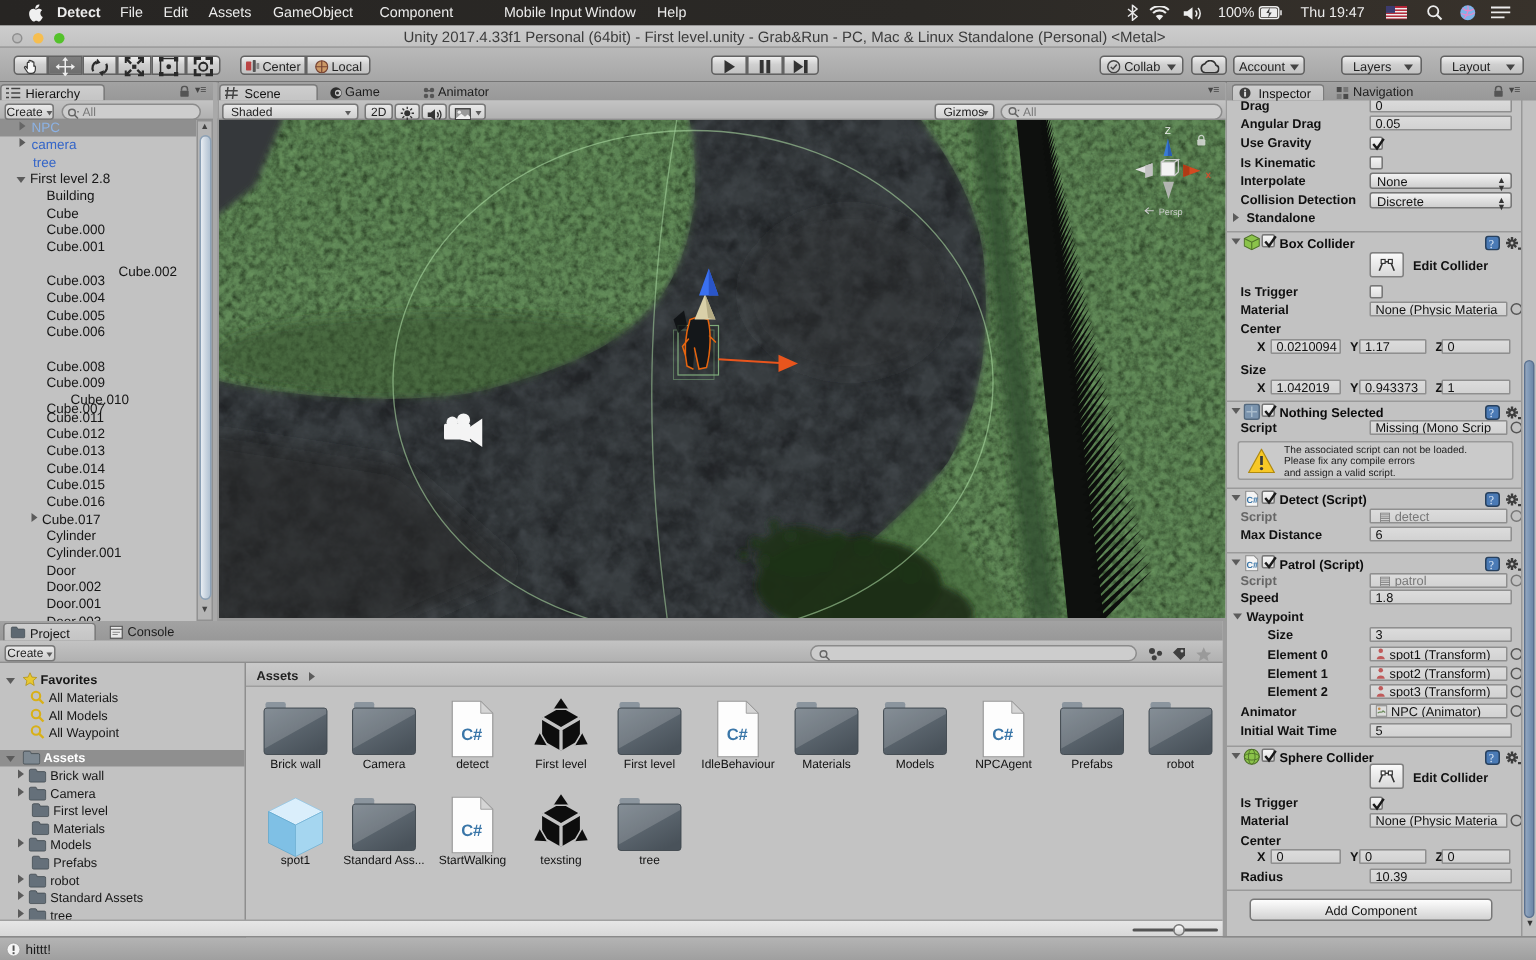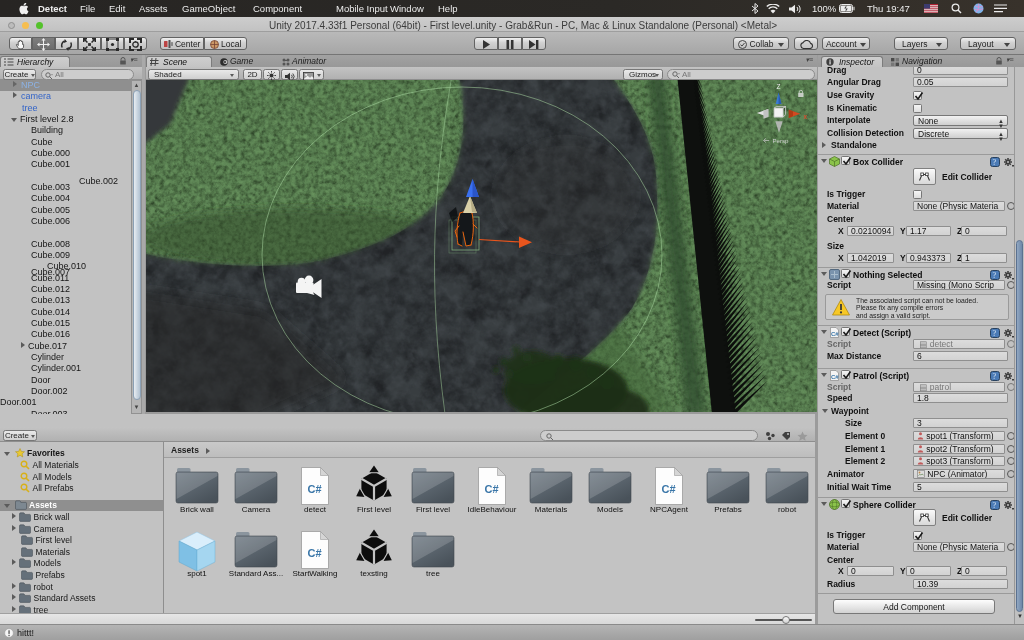--- a/index.html
+++ b/index.html
@@ -11,21 +11,21 @@
 #menubar .mi{position:absolute;top:3px;}
 
 #titlebar{left:0;top:17px;width:1024px;height:15px;background:linear-gradient(#cdcdcd,#c2c2c2);border-bottom:1px solid #9e9e9e;}
 #titlebar .tl{position:absolute;top:4.5px;width:7px;height:7px;border-radius:50%;}
 #title-text{position:absolute;top:2.5px;left:0;width:1046px;text-align:center;font-size:10px;color:#3c3c3c;}
 
 #toolbar{left:0;top:32px;width:1024px;height:23px;background:linear-gradient(#b9b9b9,#a6a6a6);border-bottom:1px solid #757575;}
 .tbtn{position:absolute;top:5px;height:13px;background:linear-gradient(#efefef,#d0d0d0 45%,#c2c2c2);border:1px solid #636363;border-radius:3px;font-size:8.5px;color:#222;text-align:center;}
 .tbtn.sel{background:linear-gradient(#7e7e7e,#6d6d6d);}
 
-.tabbar{position:absolute;background:linear-gradient(#a2a2a2,#989898);font-style:italic;}
+.tabbar{position:absolute;background:linear-gradient(#a2a2a2,#989898);}
 .tab{position:absolute;top:1px;height:11px;background:linear-gradient(#cecece,#c4c4c4);border:1px solid #7c7c7c;border-bottom:none;border-radius:3px 3px 0 0;font-size:8.5px;color:#111;}
 .ptool{position:absolute;background:linear-gradient(#c3c3c3,#b1b1b1);border-bottom:1px solid #8e8e8e;}
 .minibtn{position:absolute;top:2px;height:11px;background:linear-gradient(#e9e9e9,#cfcfcf);border:1px solid #777;border-radius:2.5px;font-size:8px;color:#222;}
 .searchpill{position:absolute;top:2px;height:11px;background:#cdcdcd;border:1px solid #8b8b8b;border-radius:6px;color:#777;font-size:8px;}
 .row{position:absolute;left:0;width:100%;height:11.3px;font-size:9px;color:#161616;line-height:11.3px;white-space:nowrap;}
 .arr{display:inline-block;width:0;height:0;vertical-align:1px;}
 .arr.r{border-left:4.5px solid #5b5b5b;border-top:3.5px solid transparent;border-bottom:3.5px solid transparent;}
 .arr.d{border-top:4.5px solid #5b5b5b;border-left:3.5px solid transparent;border-right:3.5px solid transparent;vertical-align:0;}
 
 #hier{left:0;top:55px;width:145px;height:359px;background:#c2c2c2;border-right:1px solid #6e6e6e;}
@@ -225,21 +225,21 @@
     <div class="row" style="top:203.9px;"><span style="margin-left:31px;">Cube.012</span></div>
     <div class="row" style="top:215.3px;"><span style="margin-left:31px;">Cube.013</span></div>
     <div class="row" style="top:226.6px;"><span style="margin-left:31px;">Cube.014</span></div>
     <div class="row" style="top:237.9px;"><span style="margin-left:31px;">Cube.015</span></div>
     <div class="row" style="top:249.3px;"><span style="margin-left:31px;">Cube.016</span></div>
     <div class="row" style="top:260.6px;"><span class="arr r" style="margin-left:21px;margin-right:3px;"></span>Cube.017</div>
     <div class="row" style="top:271.9px;"><span style="margin-left:31px;">Cylinder</span></div>
     <div class="row" style="top:283.2px;"><span style="margin-left:31px;">Cylinder.001</span></div>
     <div class="row" style="top:294.6px;"><span style="margin-left:31px;">Door</span></div>
     <div class="row" style="top:305.9px;"><span style="margin-left:31px;">Door.002</span></div>
-    <div class="row" style="top:317.2px;"><span style="">Door.001</span></div>
+    <div class="row" style="top:317.2px;"><span style="margin-left:31px;">Door.001</span></div>
     <div class="row" style="top:328.6px;"><span style="margin-left:31px;">Door.003</span></div>
   </div>
   <div class="abs" style="left:131px;top:25px;width:11px;height:334px;background:#b5b5b5;border:1px solid #919191;">
     <div class="abs" style="left:0px;top:0px;width:9px;height:8px;text-align:center;font-size:6px;color:#444;line-height:8px;">▲</div>
     <div class="abs" style="left:0.5px;top:9px;width:8px;height:310px;border-radius:4px;background:linear-gradient(90deg,#e8edf2,#c6d2de 60%,#b2c2d2);border:1px solid #8ba0b5;"></div>
     <div class="abs" style="left:0px;top:322px;width:9px;height:8px;text-align:center;font-size:6px;color:#444;line-height:8px;">▼</div>
   </div>
   <div class="abs" style="left:142px;top:0;width:3px;height:359px;background:#a9a9a9;"></div>
 </div>
 <div id="scene" class="abs">
@@ -694,20 +694,32 @@
   <div class="abs" style="left:0;top:538px;width:196px;height:1px;background:#9a9a9a;"></div>
   <div class="abs" style="left:15px;top:544px;width:162px;height:15px;background:linear-gradient(#fdfdfd,#d2d2d2);border:1px solid #787878;border-radius:3px;text-align:center;font-size:8.5px;line-height:14px;color:#111;">Add Component</div>
   <div class="abs" style="left:196px;top:0;width:10px;height:569px;background:#c0c0c0;border-left:1px solid #989898;">
 <div class="abs" style="left:1px;top:2px;width:8px;text-align:center;font-size:6px;color:#333;">▲</div>
 <div class="abs" style="left:1px;top:185px;width:7px;height:372px;background:linear-gradient(90deg,#91a7c2,#6e88a8);border:1px solid #5a7190;border-radius:4px;"></div>
 <div class="abs" style="left:1px;top:558px;width:8px;text-align:center;font-size:6px;color:#333;">▼</div>
       </div>
   </div>
 </div>
 <div id="proj" class="abs">
+  <div class="tabbar" style="left:0;top:0;width:815px;height:13px;z-index:2;">
+    <div class="tab" style="left:2px;width:62px;padding-left:17px;line-height:12px;height:12px;">Project</div>
+    <svg class="abs" style="left:7px;top:3px;" width="10" height="9" viewBox="0 0 12 10">
+        <path d="M0.5,2 Q0.5,0.8 1.6,0.8 L4.5,0.8 Q5.3,0.8 5.5,1.6 L5.8,2.4 L10.6,2.4 Q11.5,2.4 11.5,3.4 L11.5,8.4 Q11.5,9.4 10.5,9.4 L1.5,9.4 Q0.5,9.4 0.5,8.4 Z" fill="#5d6871" stroke="#3d454c" stroke-width="0.5"></path>
+      </svg>
+    <svg class="abs" style="left:73px;top:3px;" width="9" height="9" viewBox="0 0 9 9">
+        <rect x="0.5" y="0.5" width="8" height="8" fill="#e8e8e8" stroke="#555" stroke-width="0.8"></rect>
+        <path d="M0.5 2.5 h8" stroke="#555" stroke-width="0.8"></path>
+        <path d="M2 4.5 h5 M2 6 h3.5" stroke="#888" stroke-width="0.7"></path>
+      </svg>
+    <span class="abs" style="left:85px;top:2px;font-size:8.5px;color:#1c1c1c;">Console</span>
+  </div>
   <div class="ptool" style="left:0;top:13px;width:815px;height:15px;">
     <div class="minibtn" style="left:3px;top:2.5px;width:34px;text-align:center;line-height:10px;">Create <span class="arr d" style="border-top-width:3px;border-left-width:2.5px;border-right-width:2.5px;"></span></div>
     <div class="searchpill" style="left:540px;top:2.5px;width:218px;"></div>
     <svg class="abs" style="left:546px;top:5.5px;" width="8" height="8" viewBox="0 0 8 8">
         <circle cx="3" cy="3" r="2.2" fill="none" stroke="#666" stroke-width="1"></circle>
         <path d="M4.6 4.6 L7 7" stroke="#666" stroke-width="1"></path>
       </svg>
     <svg class="abs" style="left:765px;top:4px;" width="11" height="10" viewBox="0 0 11 10">
         <g fill="#3f3f3f">
           <circle cx="3" cy="3" r="2"></circle>
@@ -731,21 +743,21 @@
             <circle cx="4" cy="4" r="2.8" fill="none" stroke="#d8b018" stroke-width="1.4"></circle>
             <path d="M6.2 6.2 L9 9" stroke="#d8b018" stroke-width="1.6"></path>
           </svg></span> <span style="font-size:8.5px;">All Materials</span></div>
     <div class="row" style="top:29.5px;width:163px;"><span style="margin-left:20px;"><svg width="10" height="10" viewBox="0 0 10 10" style="vertical-align:-2px;">
             <circle cx="4" cy="4" r="2.8" fill="none" stroke="#d8b018" stroke-width="1.4"></circle>
             <path d="M6.2 6.2 L9 9" stroke="#d8b018" stroke-width="1.6"></path>
           </svg></span> <span style="font-size:8.5px;">All Models</span></div>
     <div class="row" style="top:41px;width:163px;"><span style="margin-left:20px;"><svg width="10" height="10" viewBox="0 0 10 10" style="vertical-align:-2px;">
             <circle cx="4" cy="4" r="2.8" fill="none" stroke="#d8b018" stroke-width="1.4"></circle>
             <path d="M6.2 6.2 L9 9" stroke="#d8b018" stroke-width="1.6"></path>
-          </svg></span> <span style="font-size:8.5px;">All Prefabs</span></div>
+          </svg></span> <span style="font-size:8.5px;">All Waypoint</span></div>
     <div class="row" style="top:58px;width:163px;"><div class="abs" style="left:0;top:0;width:163px;height:11.4px;background:#8f8f8f;"></div><span style="margin-left:4px;position:relative;"><span class="arr d" style="margin-right:2px;"></span></span> <span style="position:relative;"><svg width="12" height="10" viewBox="0 0 12 10" style="vertical-align:-2px;">
             <path d="M0.5,2 Q0.5,0.8 1.6,0.8 L4.5,0.8 Q5.3,0.8 5.5,1.6 L5.8,2.4 L10.6,2.4 Q11.5,2.4 11.5,3.4 L11.5,8.4 Q11.5,9.4 10.5,9.4 L1.5,9.4 Q0.5,9.4 0.5,8.4 Z" fill="#7d8891" stroke="#3d454c" stroke-width="0.5"></path>
           </svg></span> <b style="font-size:8.5px;color:#fff;position:relative;">Assets</b></div>
     <div class="row" style="top:70px;width:163px;"><span style="margin-left:12px;"><span class="arr r" style="margin-right:3px;"></span></span><svg width="12" height="10" viewBox="0 0 12 10" style="vertical-align:-2px;">
           <path d="M0.5,2 Q0.5,0.8 1.6,0.8 L4.5,0.8 Q5.3,0.8 5.5,1.6 L5.8,2.4 L10.6,2.4 Q11.5,2.4 11.5,3.4 L11.5,8.4 Q11.5,9.4 10.5,9.4 L1.5,9.4 Q0.5,9.4 0.5,8.4 Z" fill="#65707a" stroke="#3d454c" stroke-width="0.5"></path>
         </svg> <span style="font-size:8.5px;">Brick wall</span></div>
     <div class="row" style="top:81.6px;width:163px;"><span style="margin-left:12px;"><span class="arr r" style="margin-right:3px;"></span></span><svg width="12" height="10" viewBox="0 0 12 10" style="vertical-align:-2px;">
           <path d="M0.5,2 Q0.5,0.8 1.6,0.8 L4.5,0.8 Q5.3,0.8 5.5,1.6 L5.8,2.4 L10.6,2.4 Q11.5,2.4 11.5,3.4 L11.5,8.4 Q11.5,9.4 10.5,9.4 L1.5,9.4 Q0.5,9.4 0.5,8.4 Z" fill="#65707a" stroke="#3d454c" stroke-width="0.5"></path>
         </svg> <span style="font-size:8.5px;">Camera</span></div>
     <div class="row" style="top:93.2px;width:163px;"><span style="margin-left:21px;"></span><svg width="12" height="10" viewBox="0 0 12 10" style="vertical-align:-2px;">

